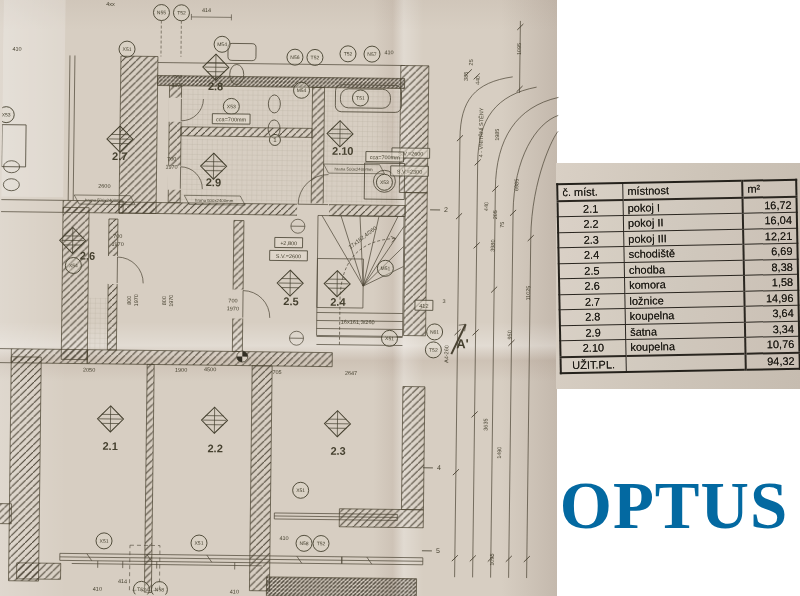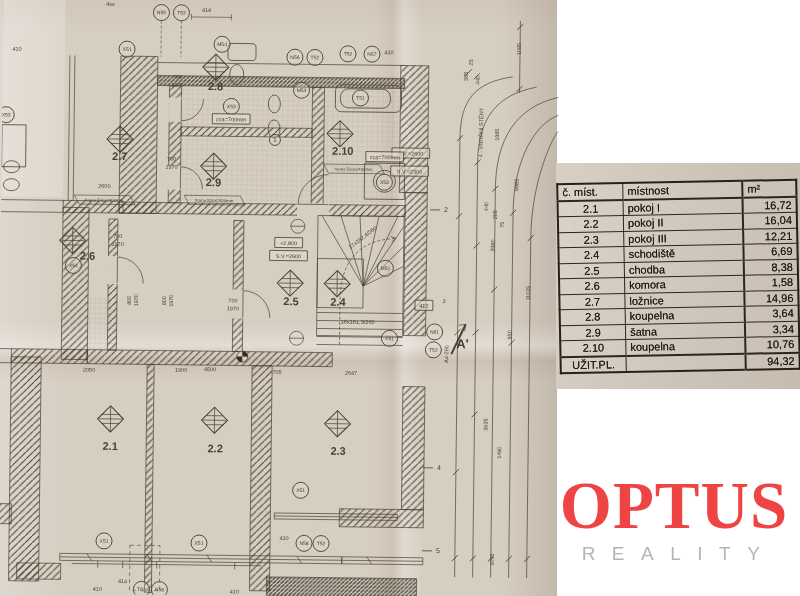--- a/index.html
+++ b/index.html
@@ -507,17 +507,16 @@
         <tr class="total-row">
           <td class="col-num">UŽIT.PL.</td>
           <td class="col-name"></td>
           <td class="col-area">94,32</td>
         </tr>
       </tfoot>
     </table>
   </div>
 
   <div class="logo">
-    <div class="logo-word" style="color: #ef4444;">OPTUS</div>
-    <div class="logo-sub" style="color: rgb(181, 181, 181);">REALITY</div>
+    <div class="logo-word" style="color: #0369a1;">OPTUS</div>
   </div>
 
 </div>
 
 </body></html>

